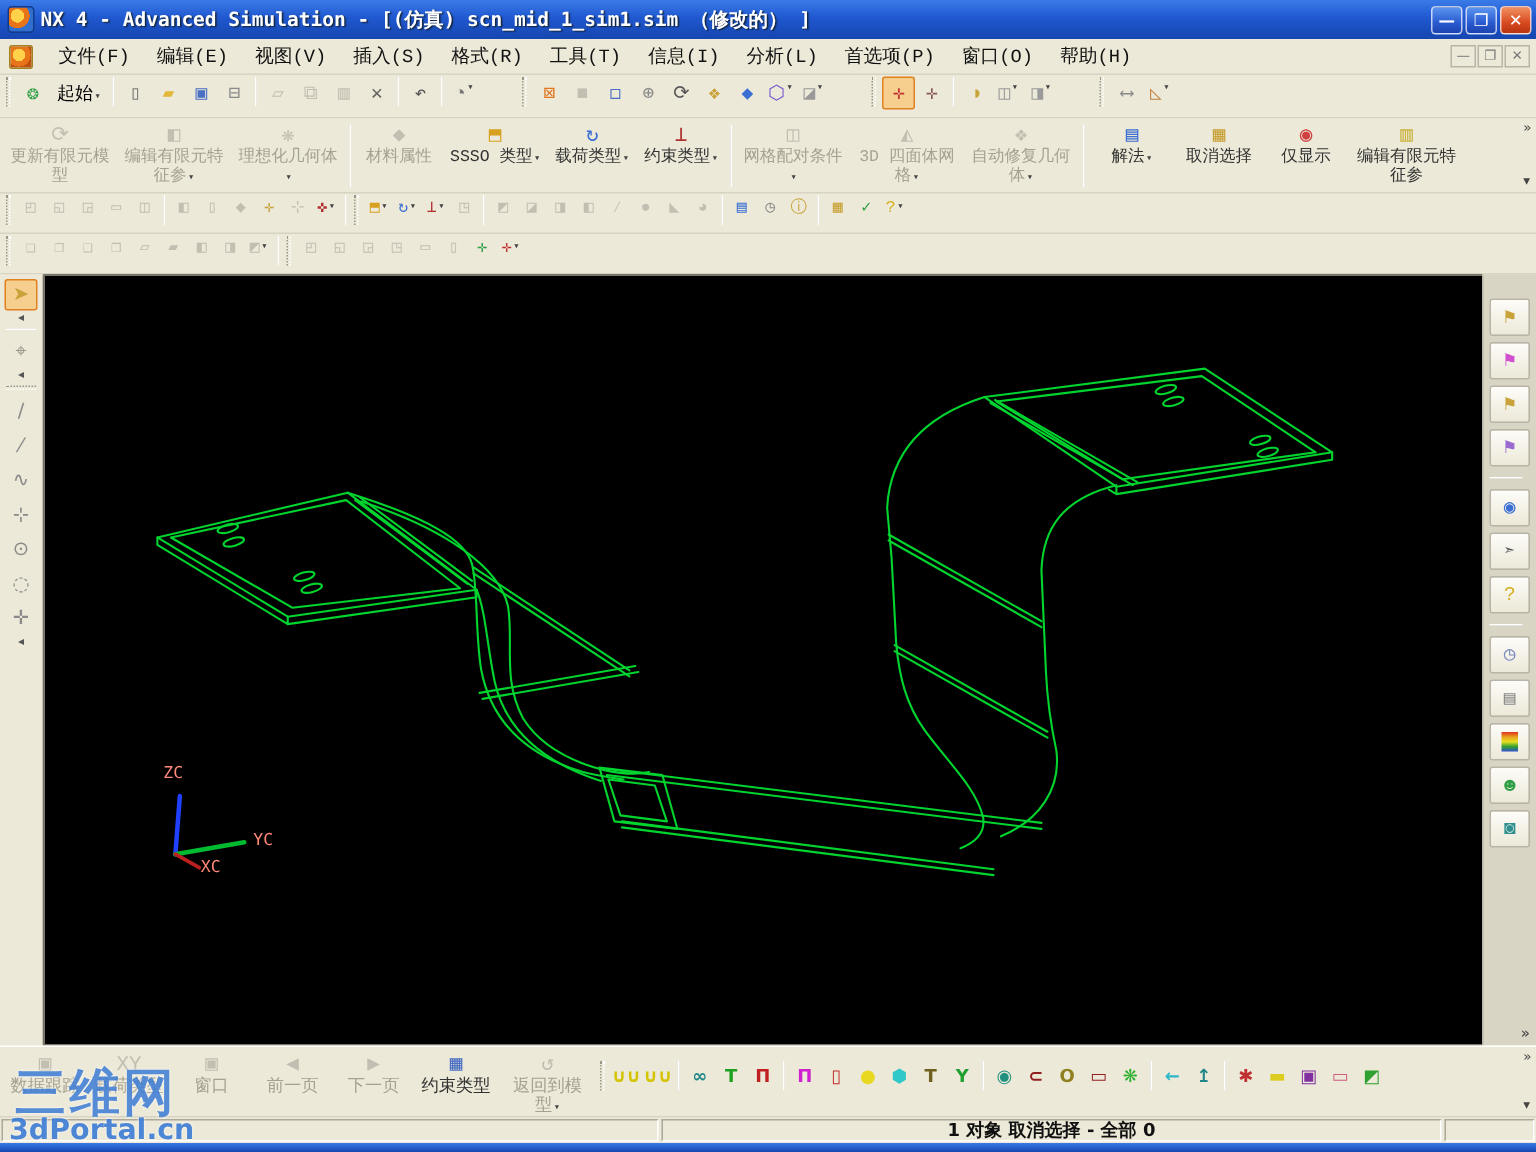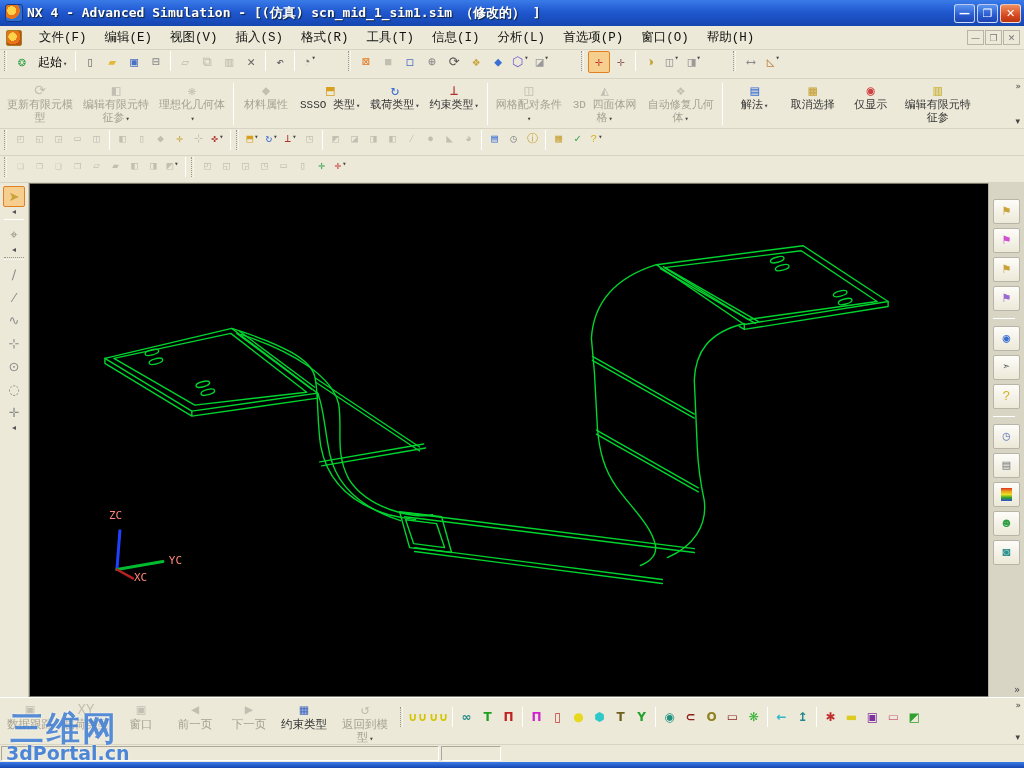--- a/index.html
+++ b/index.html
@@ -725,18 +725,19 @@
       </span>
     </div>
   <div class="overflow-marks">
     <span>»</span>
     <span>▾</span>
   </div>
 </div>
 
 <div class="statusbar">
   <div class="status-panel sp-left"></div>
+  <div class="status-panel sp-mid">1 对象 取消选择  - 全部 0</div>
   <div class="status-panel sp-right"></div>
 </div>
 <div class="bottom-edge"></div>
 
 <div class="wm1">三维网</div>
 <div class="wm2">3dPortal.cn</div>
 
 </body></html>

